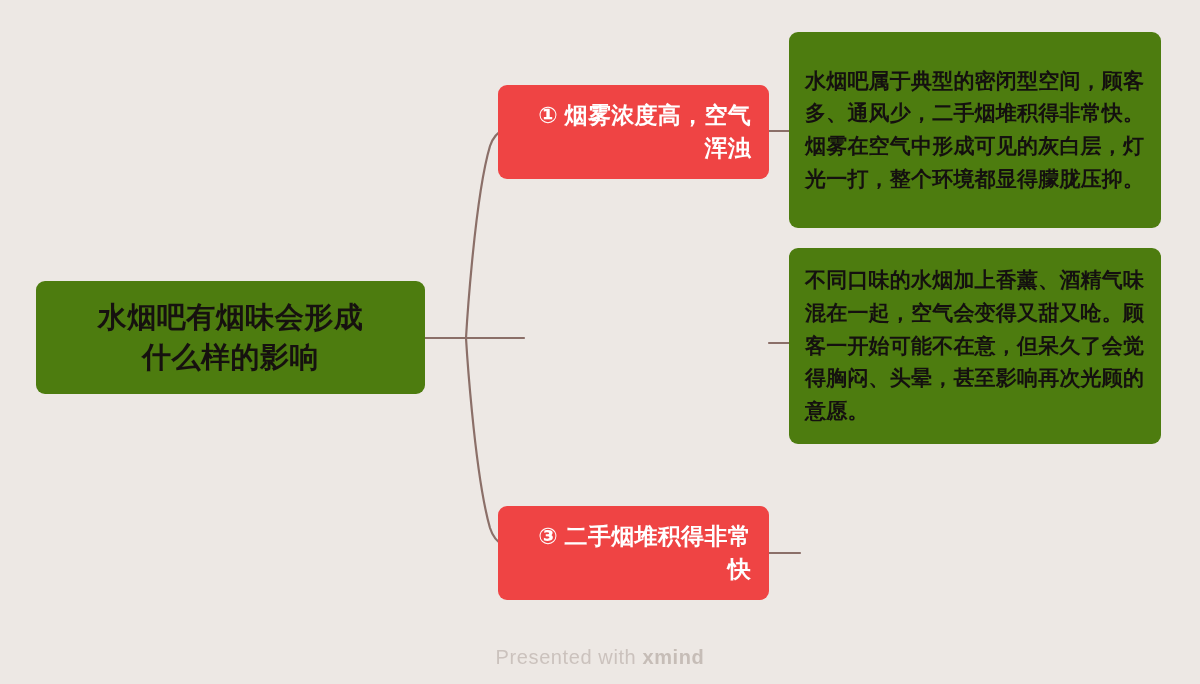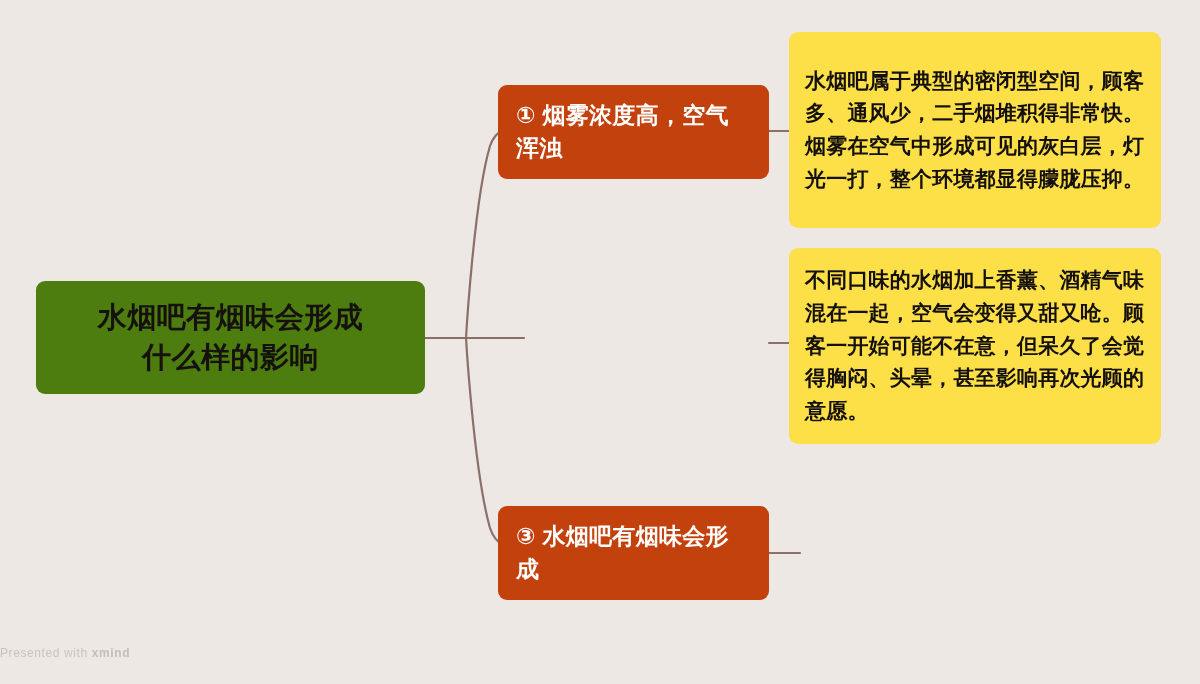--- a/index.html
+++ b/index.html
@@ -55,41 +55,42 @@
     color: #16110f;
     font-size: 29px;
     font-weight: bold;
     line-height: 1.35;
     letter-spacing: 0.5px;
   }
 
   
   .branch {
     width: 271px;
-    background: #c2410c;
+    background: #ef4444;
     border-radius: 9px;
     display: flex;
     align-items: center;
+    text-align: right;
   }
   .branch .branch-text {
     color: #ffffff;
     font-size: 23px;
     font-weight: bold;
     line-height: 1.42;
     padding: 0 18px;
     letter-spacing: 0.3px;
   }
   #branch-1 { left: 498px; top: 85px;  height: 94px; }
   #branch-2 { left: 498px; top: 296px; height: 94px; }
   #branch-3 { left: 498px; top: 506px; height: 94px; }
 
   
   .detail {
     width: 372px;
-    background: #fde047;
+    background: #4d7c0f;
     border-radius: 9px;
     display: flex;
     align-items: center;
   }
   .detail .detail-text {
     color: #14100f;
     font-size: 21px;
     font-weight: bold;
     line-height: 1.56;
     padding: 14px 16px;
@@ -98,24 +99,24 @@
   #detail-1 { left: 789px; top: 32px;  height: 196px; }
   #detail-2 { left: 789px; top: 248px; height: 196px; }
   #detail-3 { left: 789px; top: 455px; height: 196px; }
 
   
   #watermark {
     position: absolute;
     left: 0;
     top: 646px;
     width: 1200px;
-    text-align: left;
+    text-align: center;
     z-index: 3;
     color: #cbc2bd;
-    font-size: 12px;
+    font-size: 20px;
     letter-spacing: 0.6px;
   }
   #watermark .wm-brand {
     font-weight: bold;
     color: #c6bdb7;
   }
 </style>
 </head>
 <body>
 
@@ -142,21 +143,21 @@
       <span>什么样的影响</span>
     </div>
   </div>
 
   <div class="node branch" id="branch-1">
     <div class="branch-text">① 烟雾浓度高，空气浑浊</div>
   </div>
 
 
   <div class="node branch" id="branch-3">
-    <div class="branch-text">③ 水烟吧有烟味会形成</div>
+    <div class="branch-text">③ 二手烟堆积得非常快</div>
   </div>
 
   <div class="node detail" id="detail-1">
     <div class="detail-text">水烟吧属于典型的密闭型空间，顾客多、通风少，二手烟堆积得非常快。烟雾在空气中形成可见的灰白层，灯光一打，整个环境都显得朦胧压抑。</div>
   </div>
 
   <div class="node detail" id="detail-2">
     <div class="detail-text">不同口味的水烟加上香薰、酒精气味混在一起，空气会变得又甜又呛。顾客一开始可能不在意，但呆久了会觉得胸闷、头晕，甚至影响再次光顾的意愿。</div>
   </div>
 

